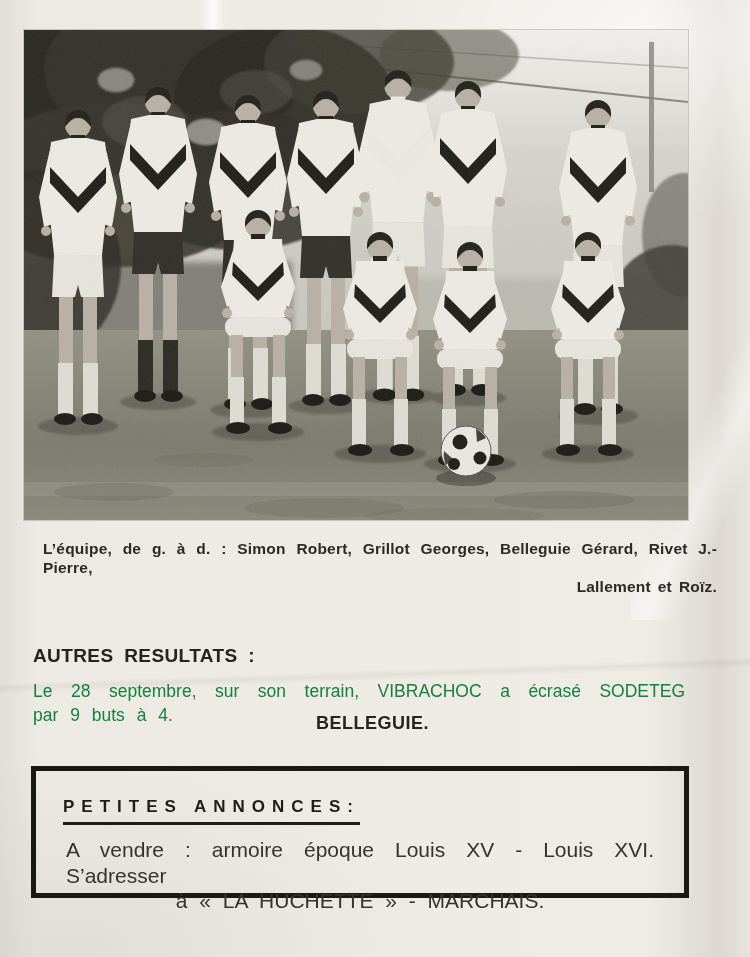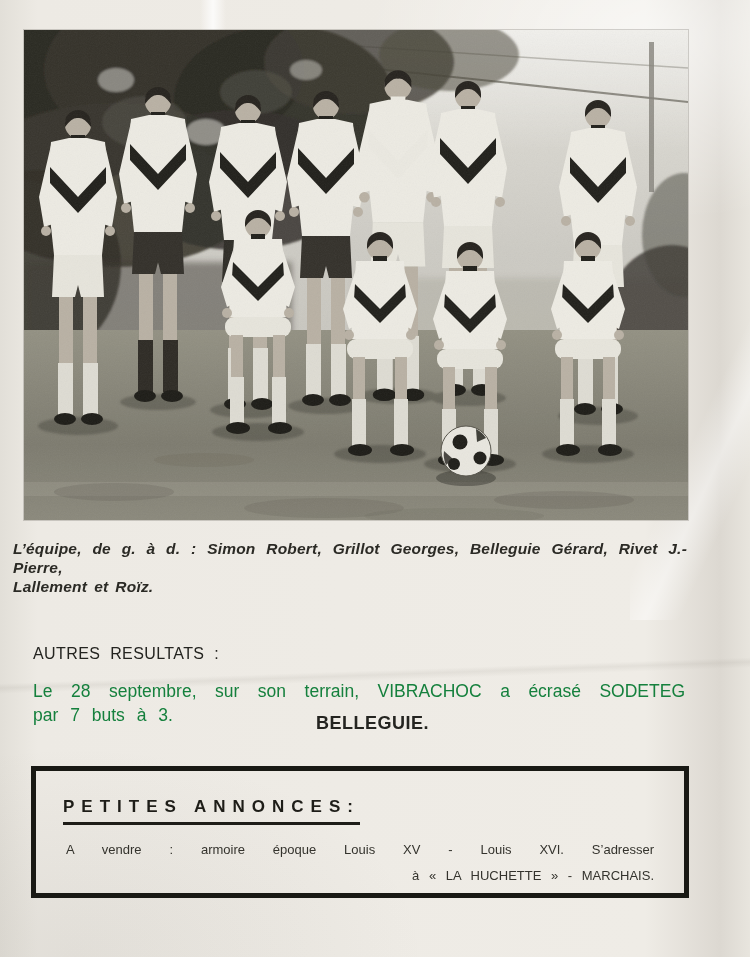--- a/index.html
+++ b/index.html
@@ -30,30 +30,30 @@
   
   .ph-skin{fill:#b9b1a4}
   .ph-hair{fill:#26231e}
   .ph-jersey{fill:#edebe3}
   .ph-chev{fill:var(--chev,#21201b)}
   .ph-short{fill:var(--short,#e7e5dc)}
   .ph-sock{fill:var(--sock,#dedcd3)}
   .ph-shoe{fill:#1d1c17}
 
   .caption{
-    position:absolute;left:13px;top:539px;width:674px;
+    position:absolute;left:43px;top:539px;width:674px;
     font-size:15.5px;line-height:19px;font-weight:bold;
-    letter-spacing:.2px;word-spacing:2.5px;color:#2b2a25;font-style:italic;
+    letter-spacing:.2px;word-spacing:2.5px;color:#2b2a25;
   }
   .caption .jline{text-align:justify;text-align-last:justify;}
-  .caption .lline{text-align:left;}
+  .caption .lline{text-align:right;}
 
   .results-heading{
     position:absolute;left:33px;top:645px;
-    font-size:16px;font-weight:normal;letter-spacing:.4px;word-spacing:5px;color:#242420;
+    font-size:19px;font-weight:bold;letter-spacing:.4px;word-spacing:5px;color:#242420;
   }
   .results-body{
     position:absolute;left:33px;top:679px;width:652px;
     font-size:17.5px;line-height:24px;word-spacing:7px;color:#15803d;
   }
   .results-body .jline{text-align:justify;text-align-last:justify;}
   .results-body .lline{text-align:left;}
   .results-signature{
     position:absolute;left:33px;top:713px;width:679px;text-align:center;
     font-size:18px;font-weight:bold;letter-spacing:.5px;color:#242420;
@@ -63,24 +63,24 @@
     position:absolute;left:31px;top:766px;width:648px;height:122px;
     border:5px solid #191914;
   }
   .annonces-heading{
     display:inline-block;margin:26px 0 0 27px;
     font-size:17px;font-weight:bold;letter-spacing:7px;color:#1e1d18;
     padding-bottom:5px;border-bottom:3px solid #1e1d18;white-space:nowrap;
   }
   .annonces-body{
     margin:12px 30px 0 30px;
-    font-size:13px;line-height:25.5px;word-spacing:6px;color:#34332d;
+    font-size:21px;line-height:25.5px;word-spacing:6px;color:#34332d;
   }
   .annonces-body .jline{text-align:justify;text-align-last:justify;}
-  .annonces-body .lline{text-align:right;}
+  .annonces-body .lline{text-align:center;}
 </style>
 </head>
 <body>
 
 <div class="crease crease-top"></div>
 <div class="crease crease-right"></div>
 <div class="crease crease-mid"></div>
 
 <div class="photo">
 <svg viewBox="0 0 664 490" xmlns="http://www.w3.org/2000/svg">
@@ -242,21 +242,21 @@
 </div>
 
 <div class="caption">
   <div class="jline">L’équipe, de g. à d. : Simon Robert, Grillot Georges, Belleguie Gérard, Rivet J.-Pierre,</div>
   <div class="lline">Lallement et Roïz.</div>
 </div>
 
 <div class="results-heading">AUTRES RESULTATS :</div>
 <div class="results-body">
   <div class="jline">Le 28 septembre, sur son terrain, VIBRACHOC a écrasé SODETEG</div>
-  <div class="lline">par 7 buts à 3.</div>
+  <div class="lline">par 9 buts à 4.</div>
 </div>
 <div class="results-signature">BELLEGUIE.</div>
 
 <div class="annonces-box">
   <div class="annonces-heading">PETITES ANNONCES:</div>
   <div class="annonces-body">
     <div class="jline">A vendre : armoire époque Louis XV - Louis XVI. S’adresser</div>
     <div class="lline">à « LA HUCHETTE » - MARCHAIS.</div>
   </div>
 </div>

